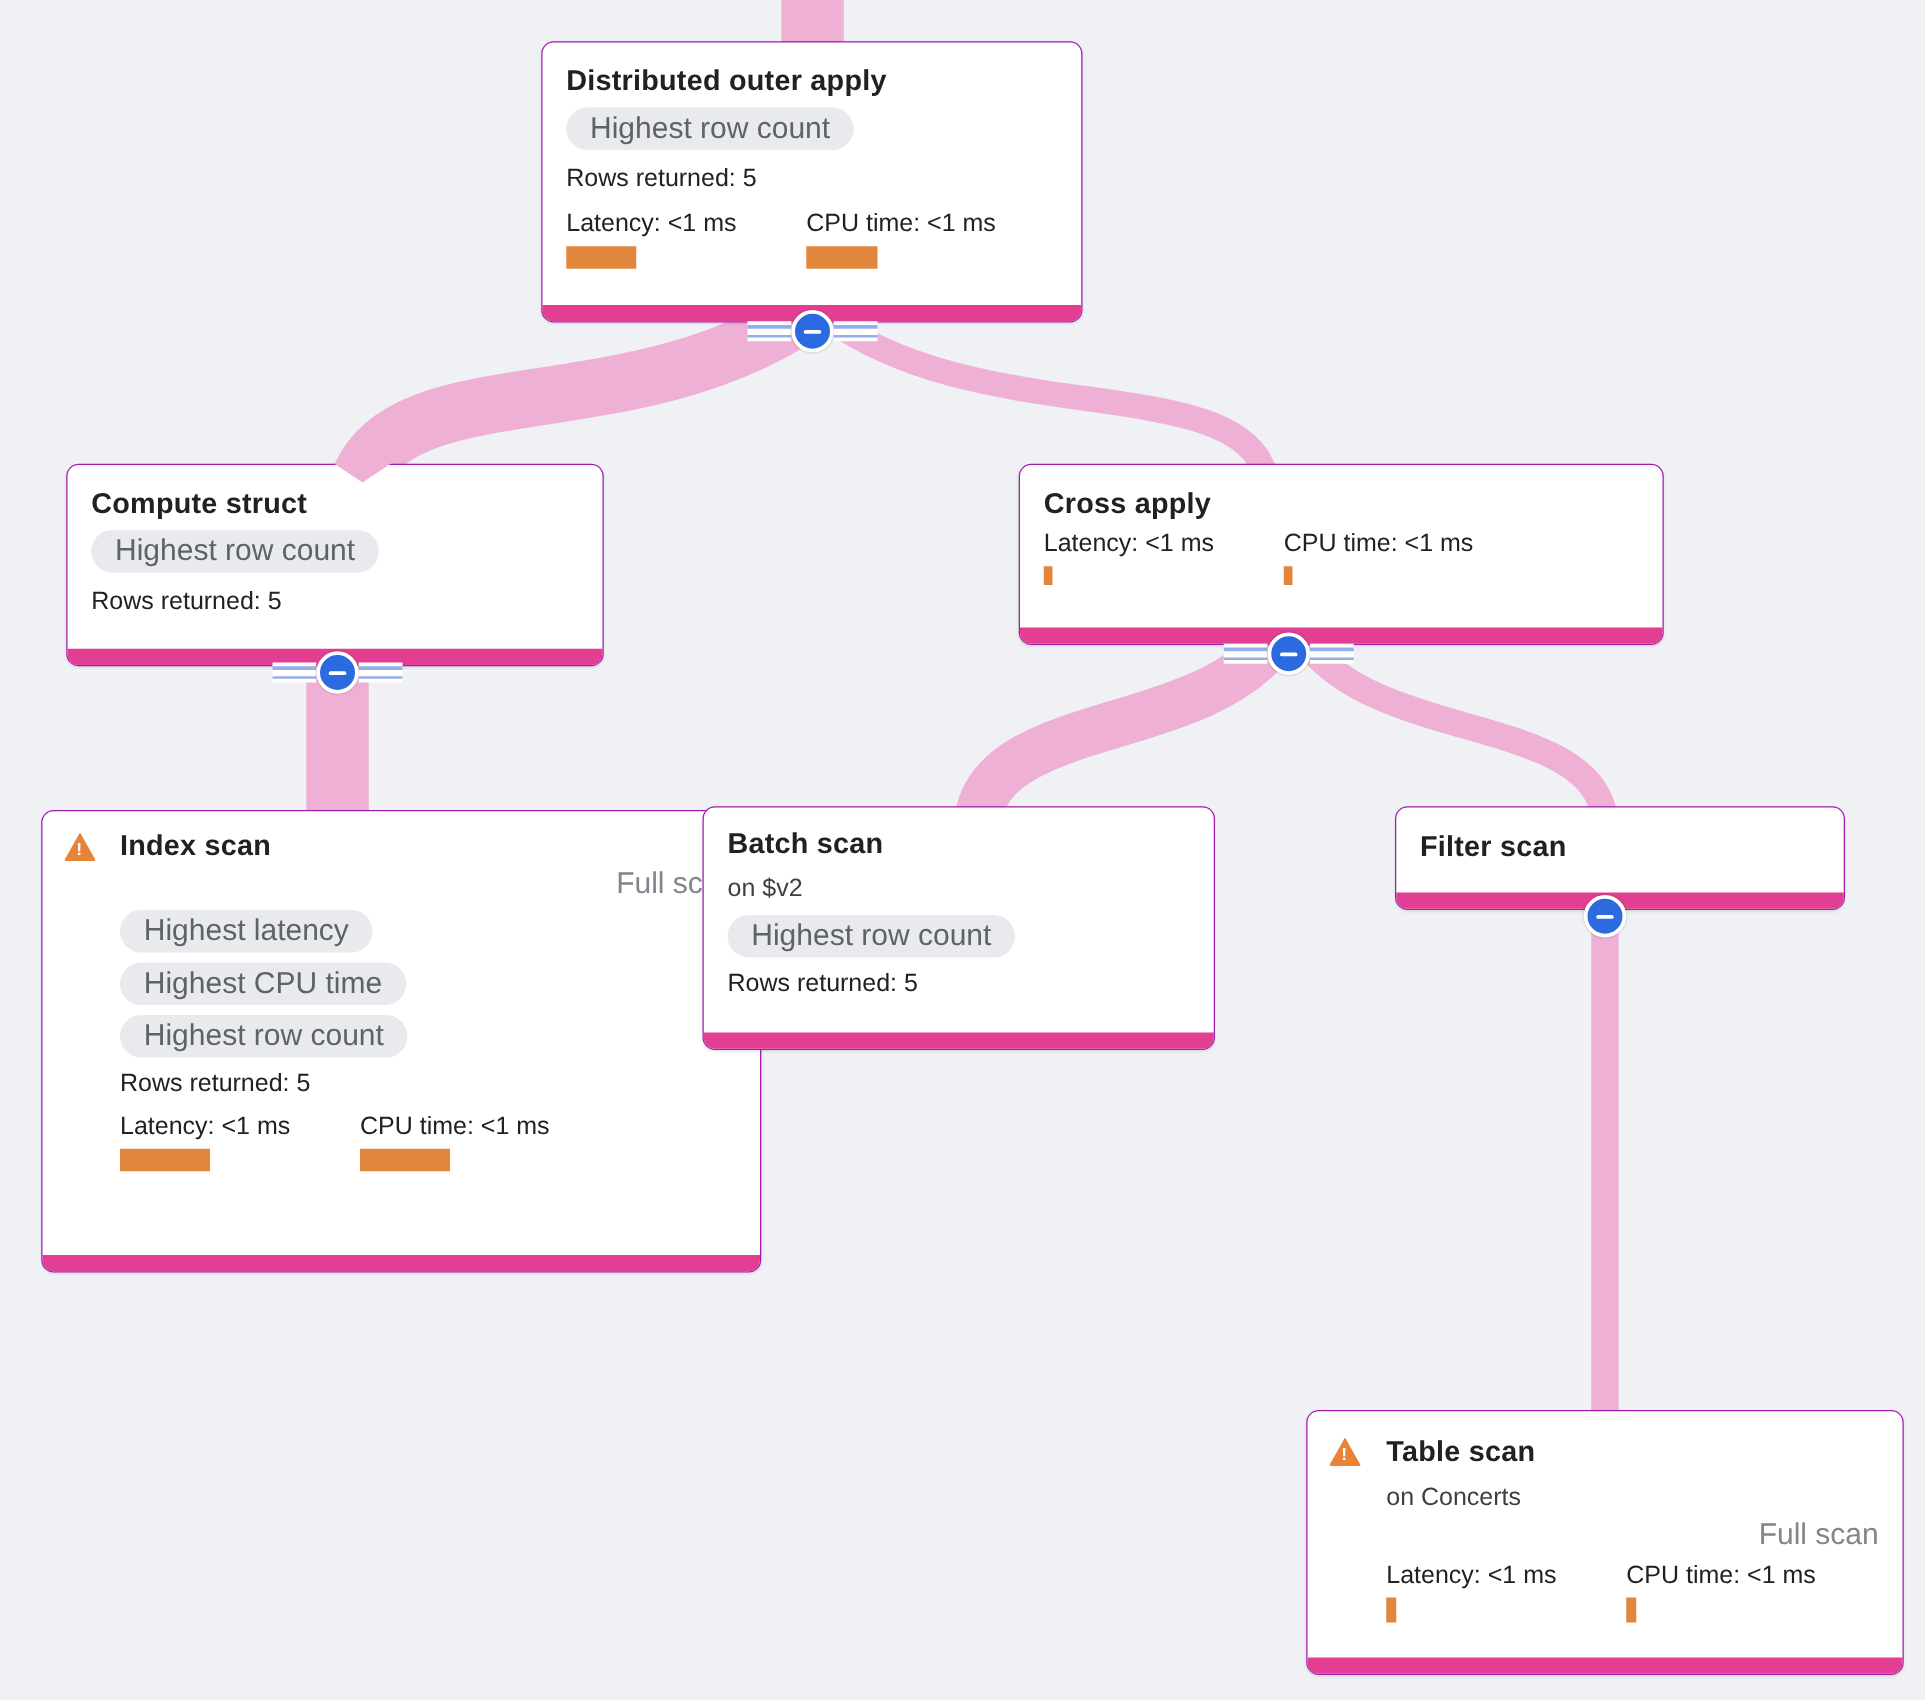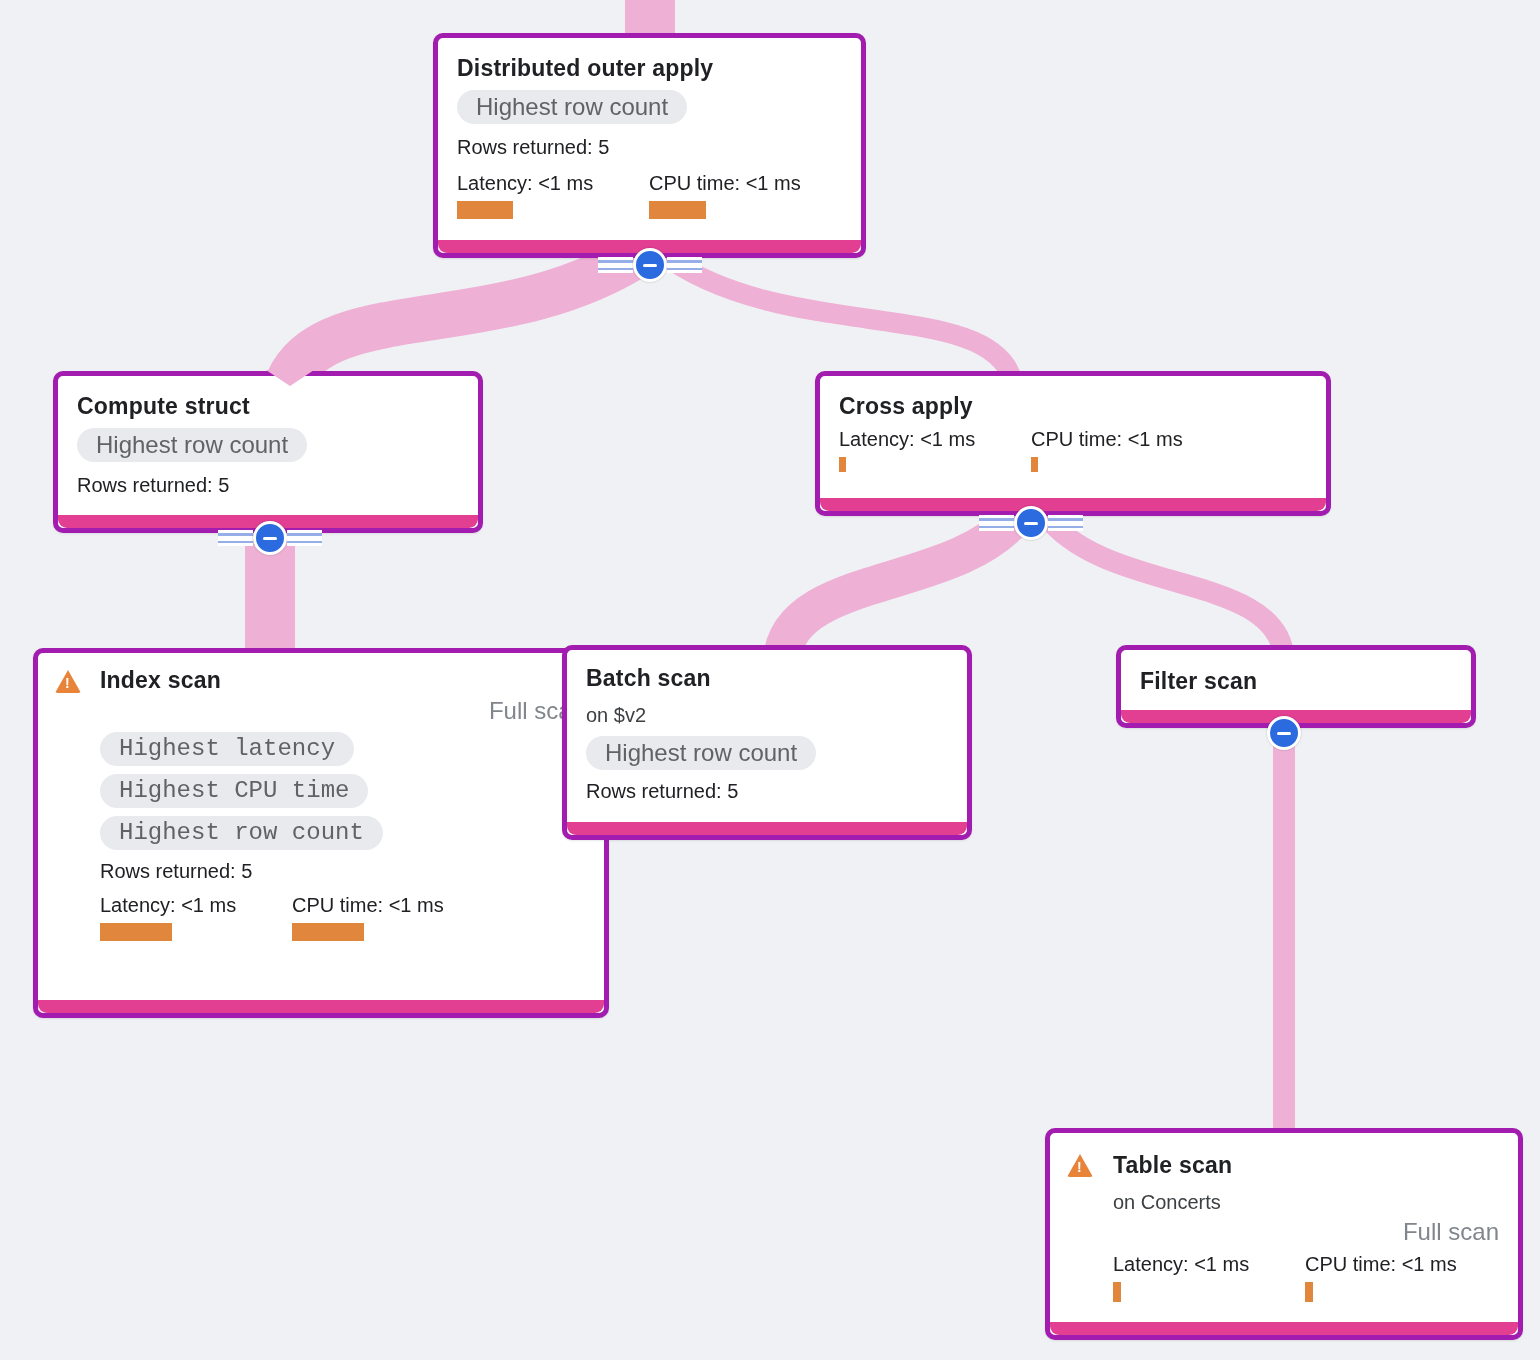--- a/index.html
+++ b/index.html
@@ -10,21 +10,21 @@
     color:#202124;
     overflow:hidden;
   }
   #canvas{position:relative;width:1540px;height:1360px;}
   svg.edges{position:absolute;left:0;top:0;z-index:0;}
   svg.overlay{position:absolute;left:0;top:0;z-index:3;pointer-events:none;}
 
   .card{
     position:absolute;
     background:#ffffff;
-    border:5px solid #a21caf;
+    border:1px solid #a21caf;
     border-radius:10px;
     box-sizing:border-box;
     z-index:2;
     box-shadow:0 1px 2px rgba(60,64,67,.12);
   }
   .strip{
     position:absolute;left:0;right:0;bottom:0;height:13px;
     background:#e23e92;
     border-radius:0 0 9px 9px;
   }
@@ -36,21 +36,21 @@
   .scan-type{font-size:24px;line-height:26px;color:#80868b;margin-top:4px;text-align:right;}
   .rows{font-size:20px;line-height:26px;color:#202124;margin-top:10px;}
 
   .badge{
     display:inline-block;
     background:#e8eaed;color:#5f6368;
     font-size:24px;line-height:26px;
     padding:4px 19px;border-radius:18px;
     margin-top:8px;margin-right:6px;
   }
-  .badge-col .badge{display:table;margin-top:8px;font-family:Liberation Mono, monospace;}
+  .badge-col .badge{display:table;margin-top:8px;}
 
   .metrics{display:flex;margin-top:10px;}
   .metric{width:192px;}
   .metric-label{font-size:20px;line-height:26px;color:#202124;}
   .bar{background:#e0873d;height:18px;margin-top:5px;}
   .bar.small{height:15px;}
   .bar.small-tall{height:20px;}
 
   .warning-icon{
     position:absolute;left:17px;top:17px;

